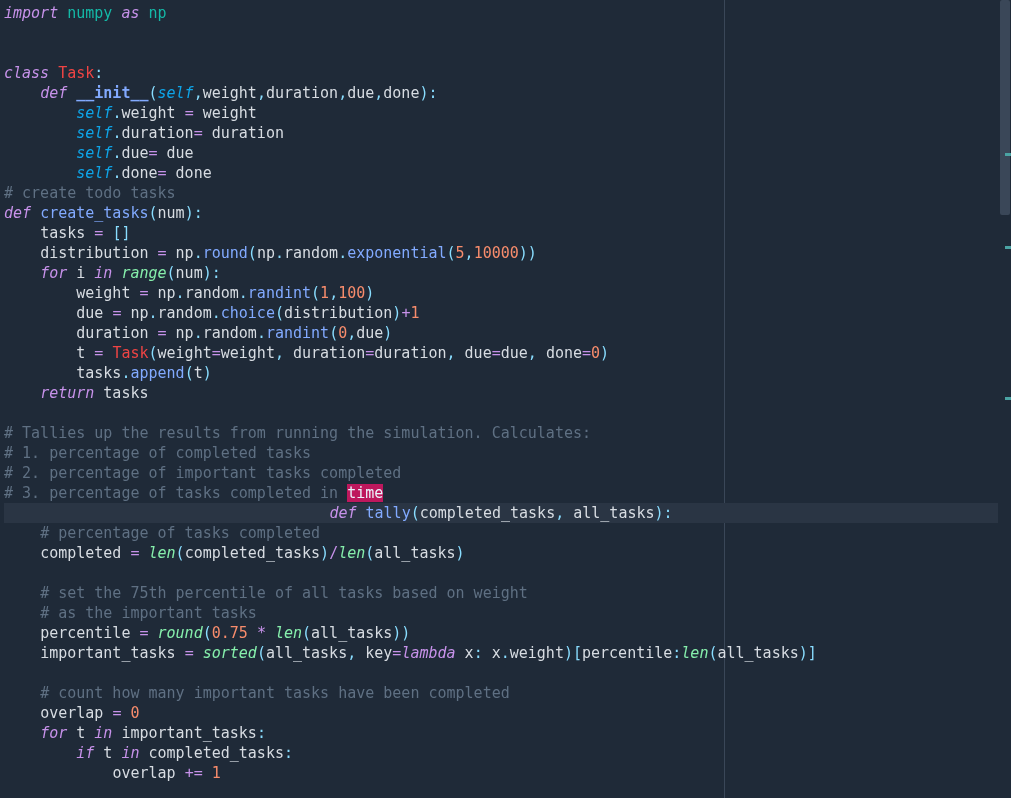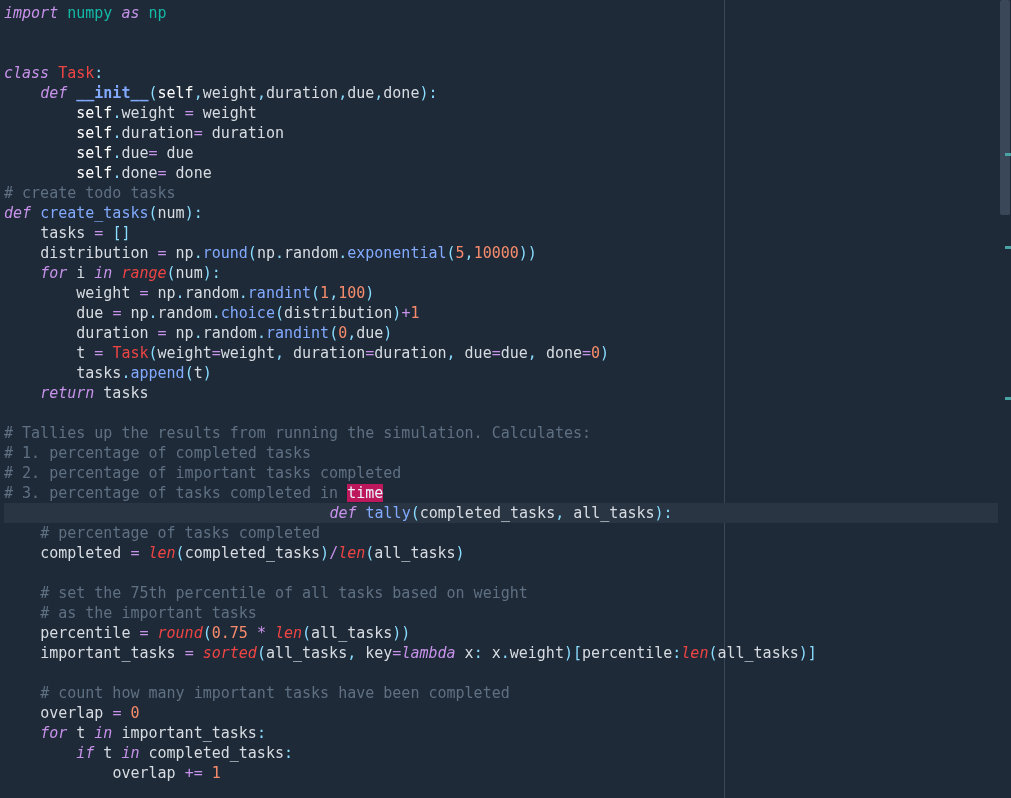--- a/index.html
+++ b/index.html
@@ -21,27 +21,27 @@
   }
   .line { height:20px; }
   .line.hl { background:#2a3544; width:994px;text-align:center; }
   .sel { background:#be185d; color:#eaf2fb; }
   .kw   { color:#c792ea; font-style:italic;margin-top:45px; }      
   .kw2  { color:#c792ea; font-style:italic;text-align:center; }      
   .mod  { color:#14b8a6; }
   .cls  { color:#ef4444; }
   .fn   { color:#82aaff; font-weight:400;margin-top:30px; }
   .fncall { color:#82aaff; }
-  .self { color:#ffffff; }
+  .self { color:#0ea5e9; font-style:italic; }
   .attr { color:#d7dce2; }
   .punct{ color:#89ddff; }
   .op   { color:#c792ea; }
   .num  { color:#f78c6c; }
   .cmt  { color:#5f7083; }
-  .builtin { color:#ef4444; font-style:italic;text-align:right; }
+  .builtin { color:#86efac; font-style:italic;text-align:right; }
   .param{ color:#d7dce2; }
   .dunder{ color:#82aaff; font-weight:700; }
 
   .ruler {
     position:absolute; top:0; bottom:0; width:1px;
     background:#3a4758;
     left:724px;
   }
   .scrollbar {
     position:absolute; right:0; top:0; width:12px; height:798px;

